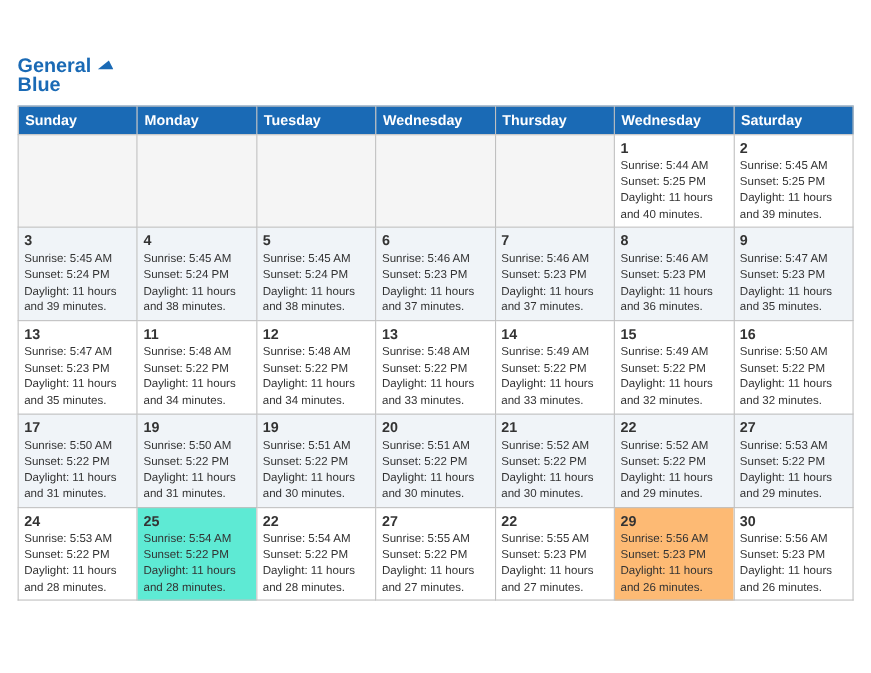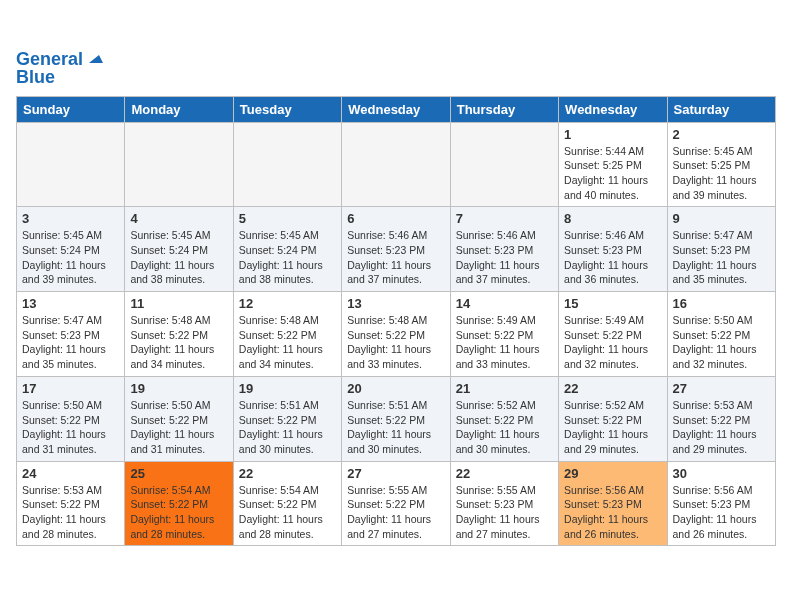--- a/index.html
+++ b/index.html
@@ -269,21 +269,21 @@
 Daylight: 11 hours and 29 minutes.</div>
         </td>
       </tr>
       <tr>
         <td style="background: rgb(255, 255, 255);">
           <span class="day-num">24</span>
           <div class="day-info" style="white-space: pre-line;">Sunrise: 5:53 AM
 Sunset: 5:22 PM
 Daylight: 11 hours and 28 minutes.</div>
         </td>
-        <td style="background: #f97316;">
+        <td style="background: #5eead4;">
           <span class="day-num">25</span>
           <div class="day-info" style="white-space: pre-line;">Sunrise: 5:54 AM
 Sunset: 5:22 PM
 Daylight: 11 hours and 28 minutes.</div>
         </td>
         <td style="background: rgb(255, 255, 255);">
           <span class="day-num">22</span>
           <div class="day-info" style="white-space: pre-line;">Sunrise: 5:54 AM
 Sunset: 5:22 PM
 Daylight: 11 hours and 28 minutes.</div>

